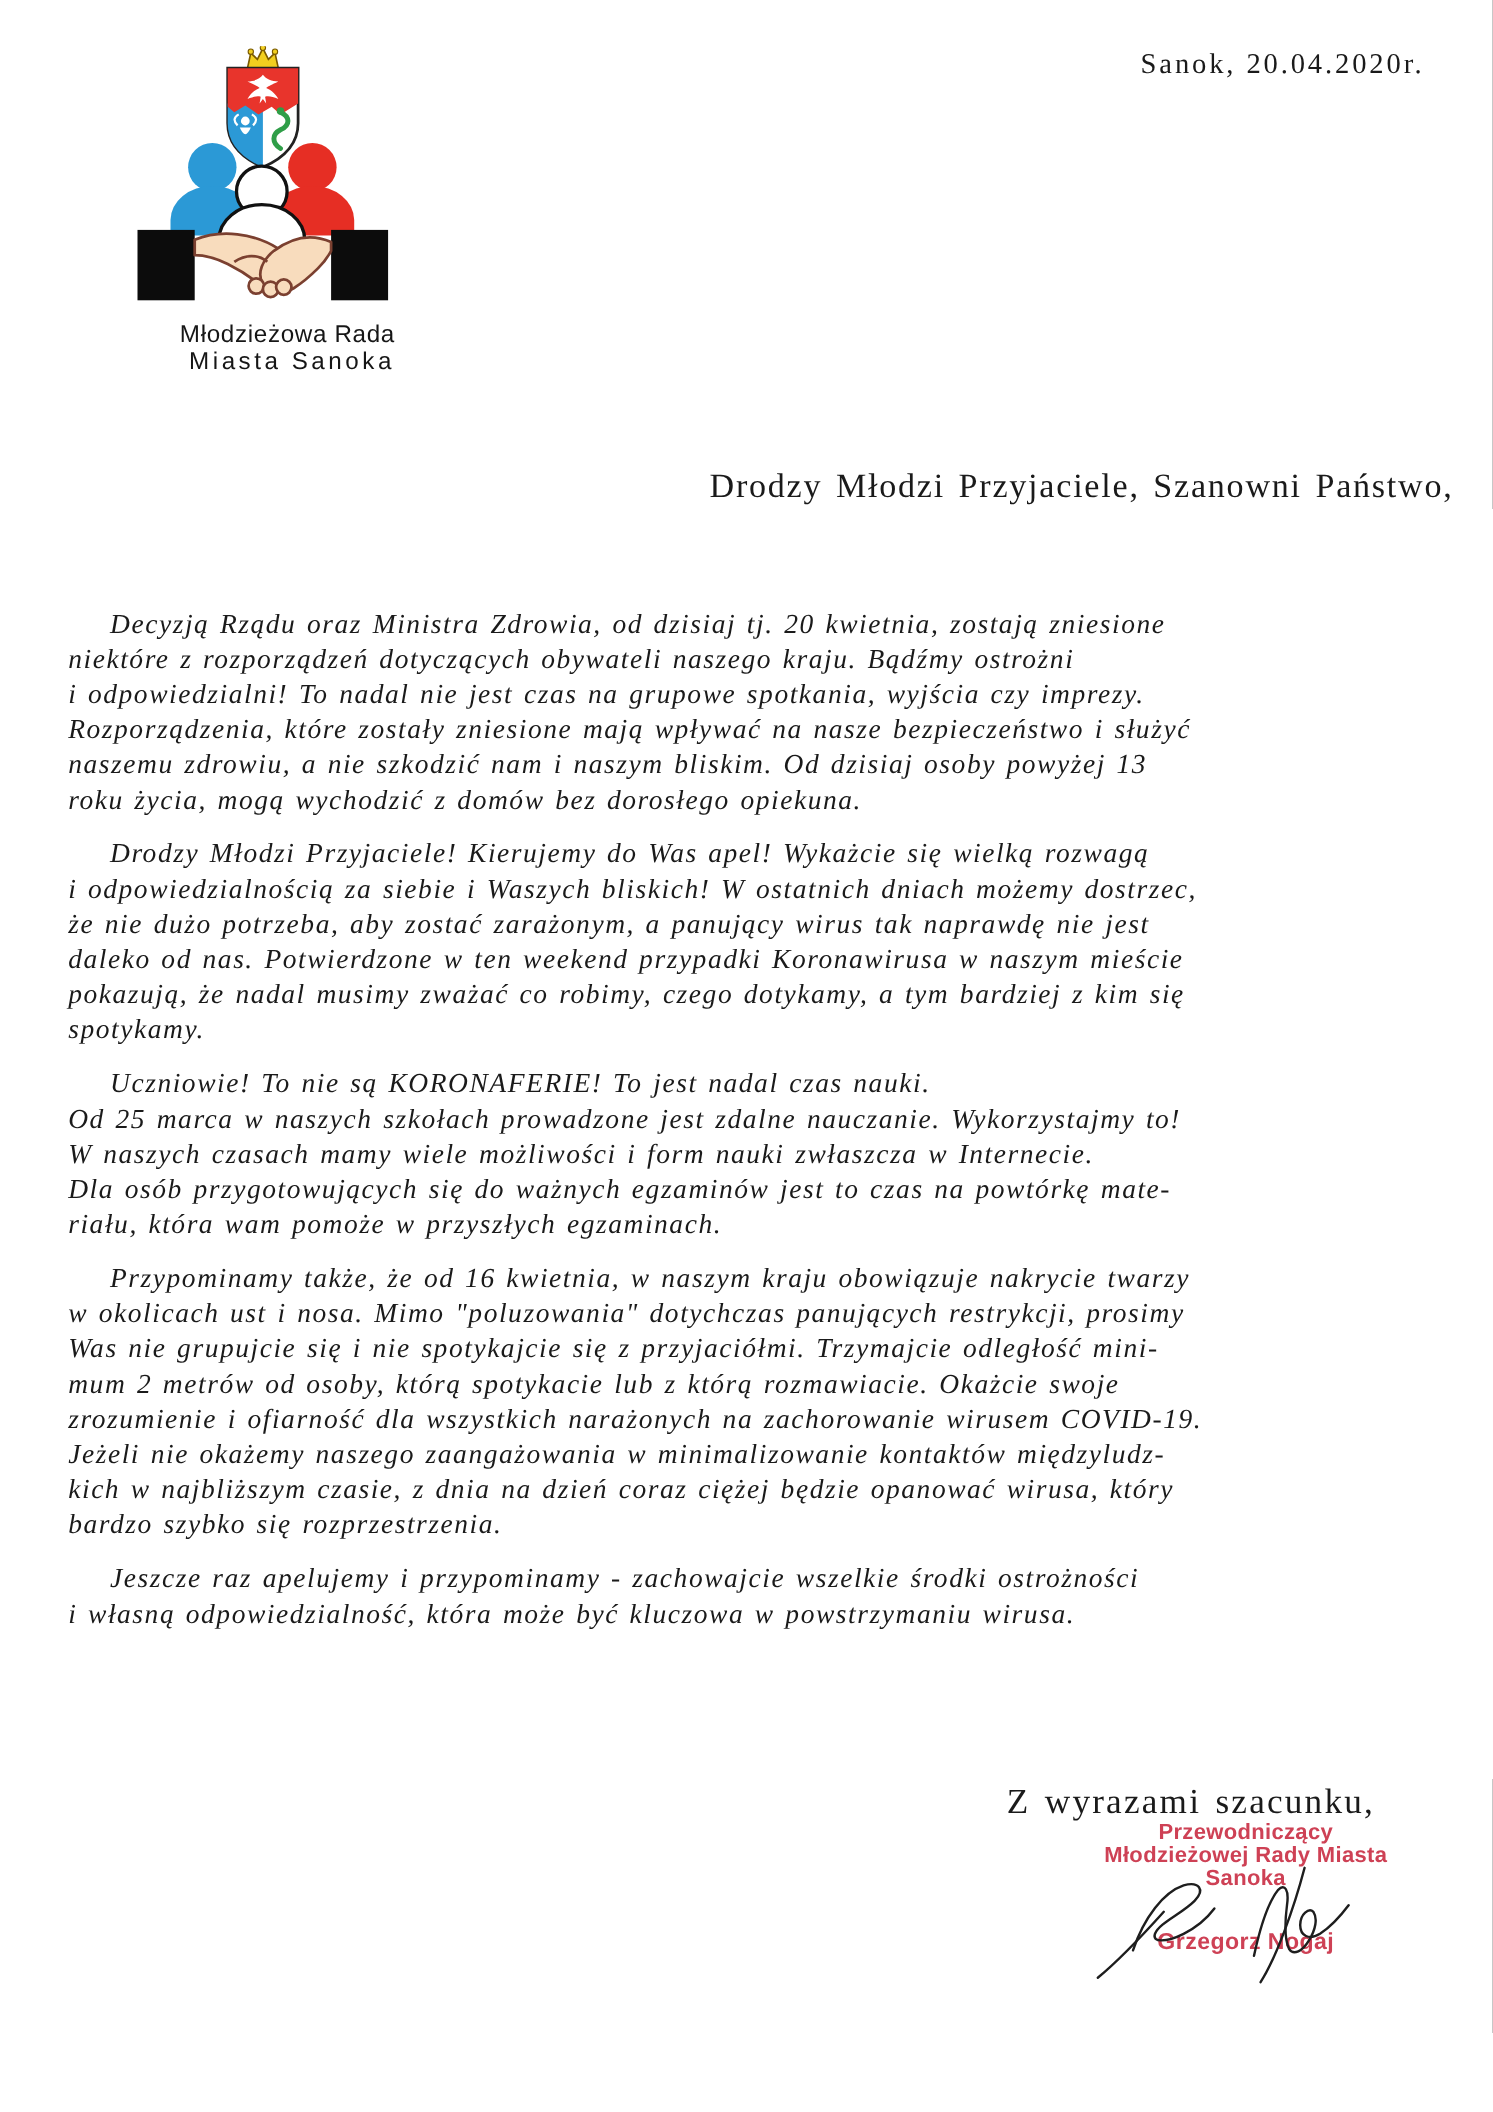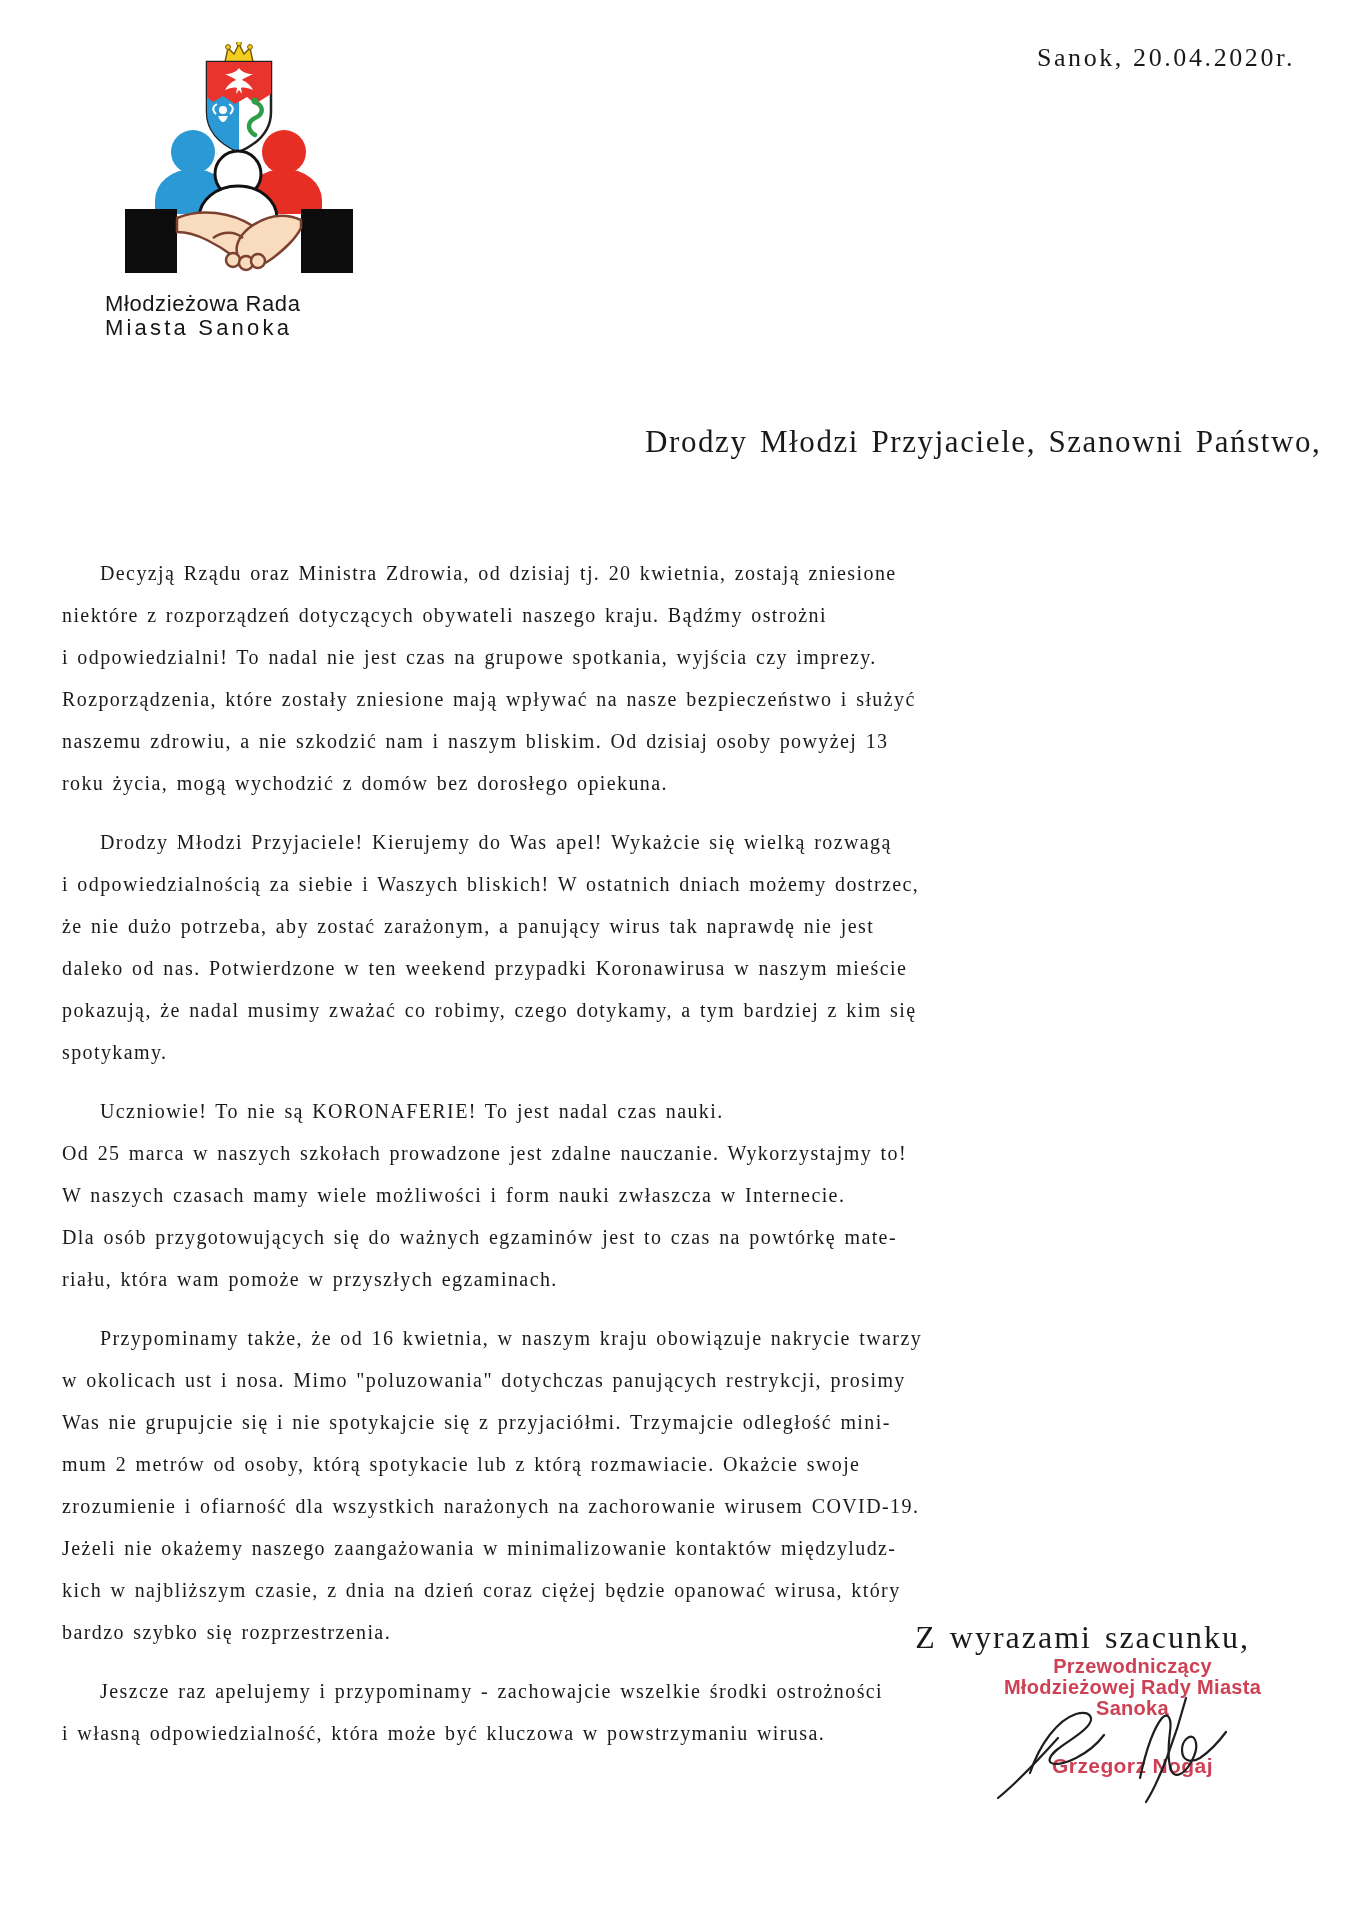--- a/index.html
+++ b/index.html
@@ -9,40 +9,41 @@
     background:#ffffff;
     margin:0 auto;
     overflow:hidden;
     font-family:"Liberation Serif","DejaVu Serif",serif;
     color:#1a1a1a;
   }
   .date{
     position:absolute;top:43px;right:62px;
     font-size:26px;letter-spacing:2.6px;
   }
-  .logo{position:absolute;left:97px;top:42px;width:262px;}
+  .logo{position:absolute;left:97px;top:42px;width:262px;text-align:right;}
   .logo svg{display:block;}
   .logo-text{
     padding-left:8px;margin-top:2px;
     font-family:"Liberation Sans","DejaVu Sans",sans-serif;
     font-size:22px;line-height:24px;color:#161616;
   }
   .logo-text .l1{letter-spacing:0.6px;}
   .logo-text .l2{letter-spacing:3.2px;}
   .salutation{
     position:absolute;left:645px;top:424px;
     font-size:31px;letter-spacing:1.6px;word-spacing:3px;
   }
   .body{position:absolute;left:62px;top:552px;width:1262px;}
   .para{
-    font-size:20px;line-height:42px;
+    font-size:25px;line-height:32px;
     letter-spacing:1.4px;word-spacing:2px;
     text-indent:38px;
     white-space:pre-line;
     margin:0 0 17px 0;
+    font-style:italic;
   }
   .closing{
     position:absolute;top:1619px;right:107px;
     font-size:32px;letter-spacing:2px;word-spacing:3px;
   }
   .sig-block{
     position:absolute;left:975px;top:1656px;width:315px;
     text-align:center;
     font-family:Liberation Sans, sans-serif;
     font-weight:bold;color:var(--sig-red,#ce4155);

